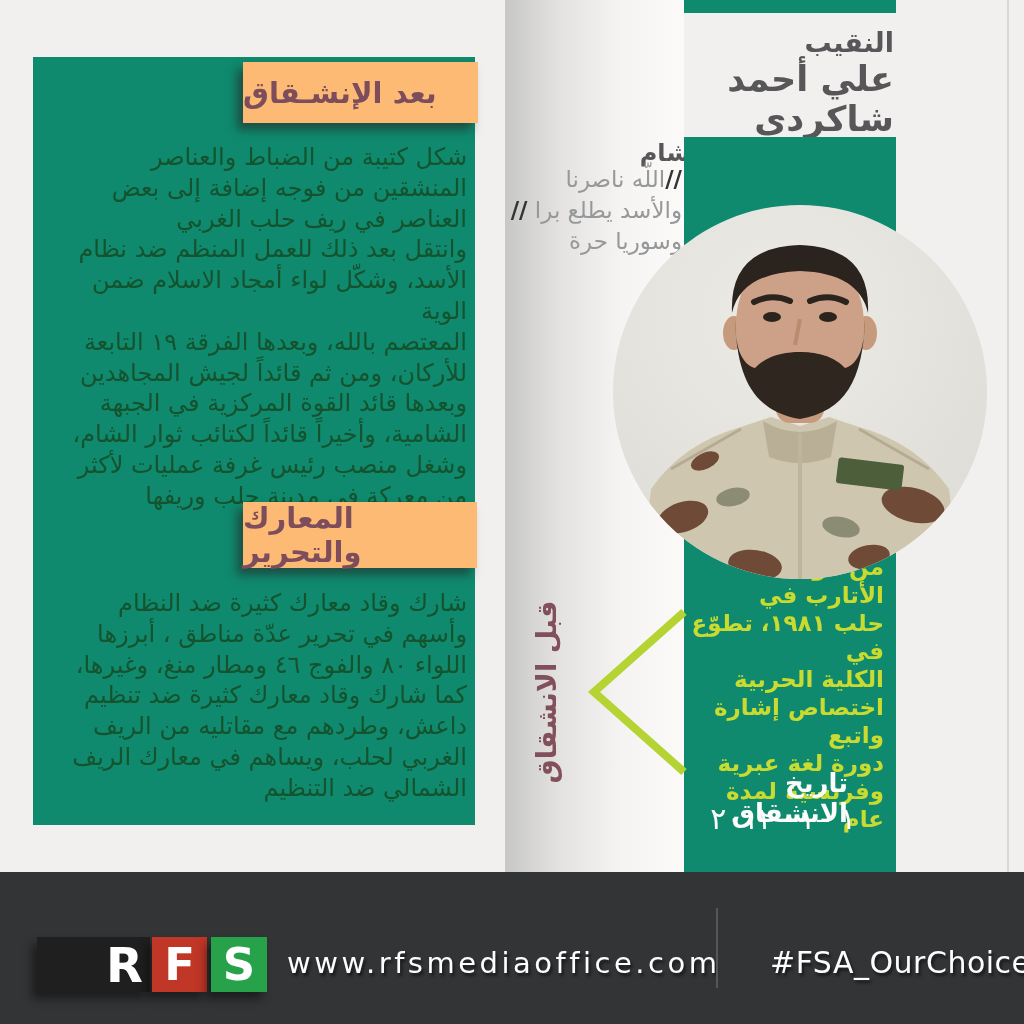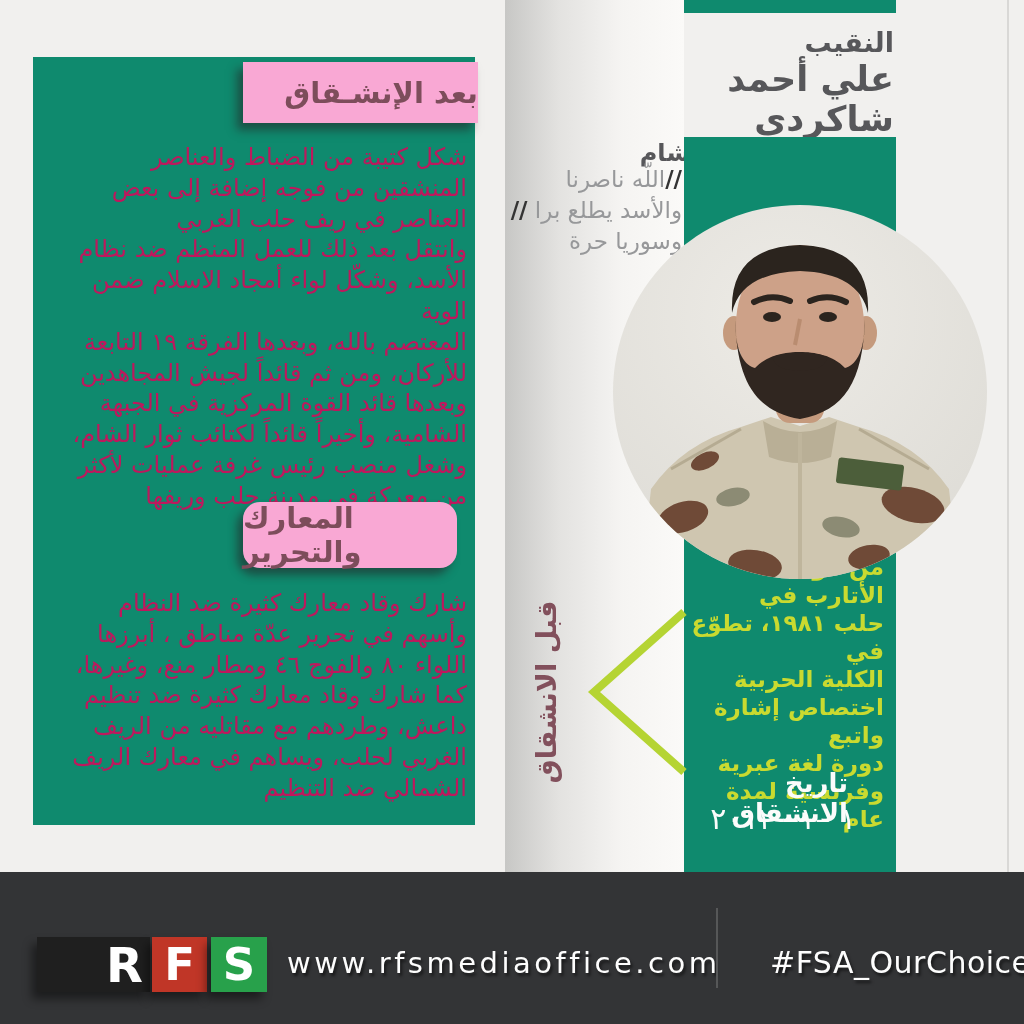--- a/index.html
+++ b/index.html
@@ -5,26 +5,26 @@
   html,body{margin:0;padding:0;}
   body{width:1024px;height:1024px;overflow:hidden;background:#f1f0ee;
        font-family:"DejaVu Sans",sans-serif;position:relative;}
   .abs{position:absolute;}
   
   .fold{left:505px;top:0;width:179px;height:872px;
         background:linear-gradient(to right,#c7c7c5 0%,#e3e2e0 30%,#f5f4f2 65%,#fbfaf8 100%);}
   .edge-line{left:1007px;top:0;width:2px;height:872px;background:#d9d8d6;}
   
   .left-box{left:33px;top:57px;width:442px;height:768px;background:#0f8a6e;}
-  .heading{background:#f9a8d4;color:#7d4d5b;font-weight:bold;font-size:29px;
-           display:flex;align-items:center;justify-content:flex-end;
+  .heading{background:#fdba74;color:#7d4d5b;font-weight:bold;font-size:29px;
+           display:flex;align-items:center;justify-content:flex-start;
            box-shadow:-6px 7px 9px rgba(40,22,28,.5);}
   .heading1{left:243px;top:62px;width:235px;height:61px;}
-  .heading2{left:243px;top:502px;width:214px;height:66px;border-radius:17px;}
-  .body-text{direction:rtl;text-align:right;white-space:pre-line;color:#be185d;
+  .heading2{left:243px;top:502px;width:234px;height:66px;}
+  .body-text{direction:rtl;text-align:right;white-space:pre-line;color:#14532d;
              font-size:24px;line-height:30.8px;}
   .body1{left:45px;top:142px;width:422px;}
   .body2{left:45px;top:588px;width:422px;}
   
   .top-bar{left:684px;top:0;width:212px;height:13px;background:#0f8a6e;}
   .right-col{left:684px;top:137px;width:212px;height:735px;background:#0f8a6e;}
   .title-block{left:576px;top:27px;width:318px;direction:rtl;text-align:right;color:#57575a;}
   .title-rank{font-size:27px;font-weight:bold;line-height:32px;}
   .title-name{font-size:35px;font-weight:bold;line-height:40px;}
   .title-role{font-size:24px;font-weight:600;line-height:29px;}

